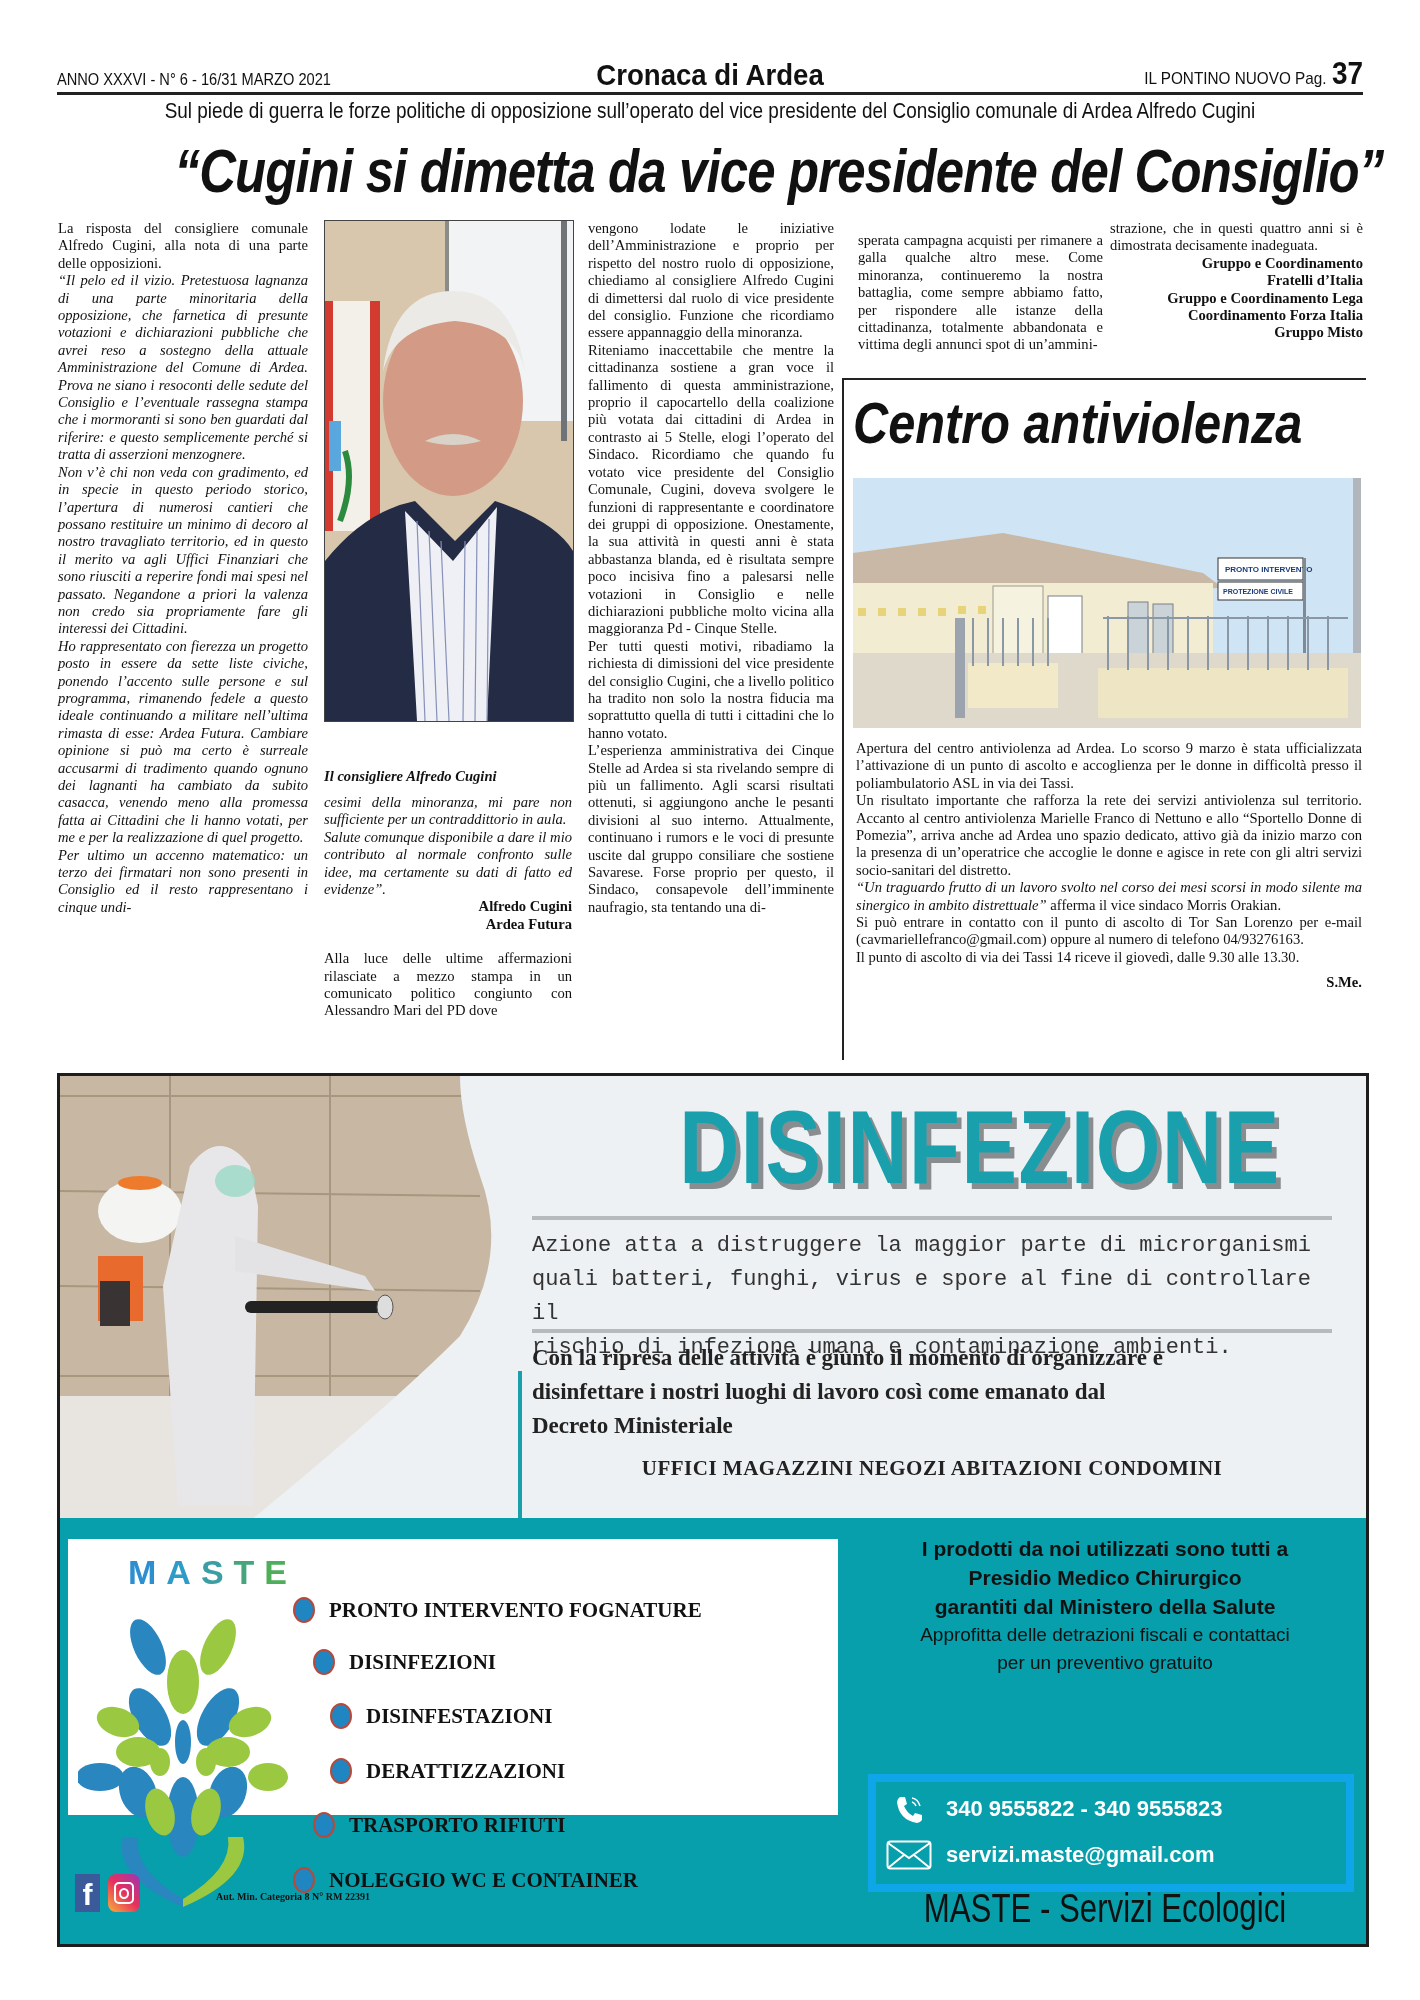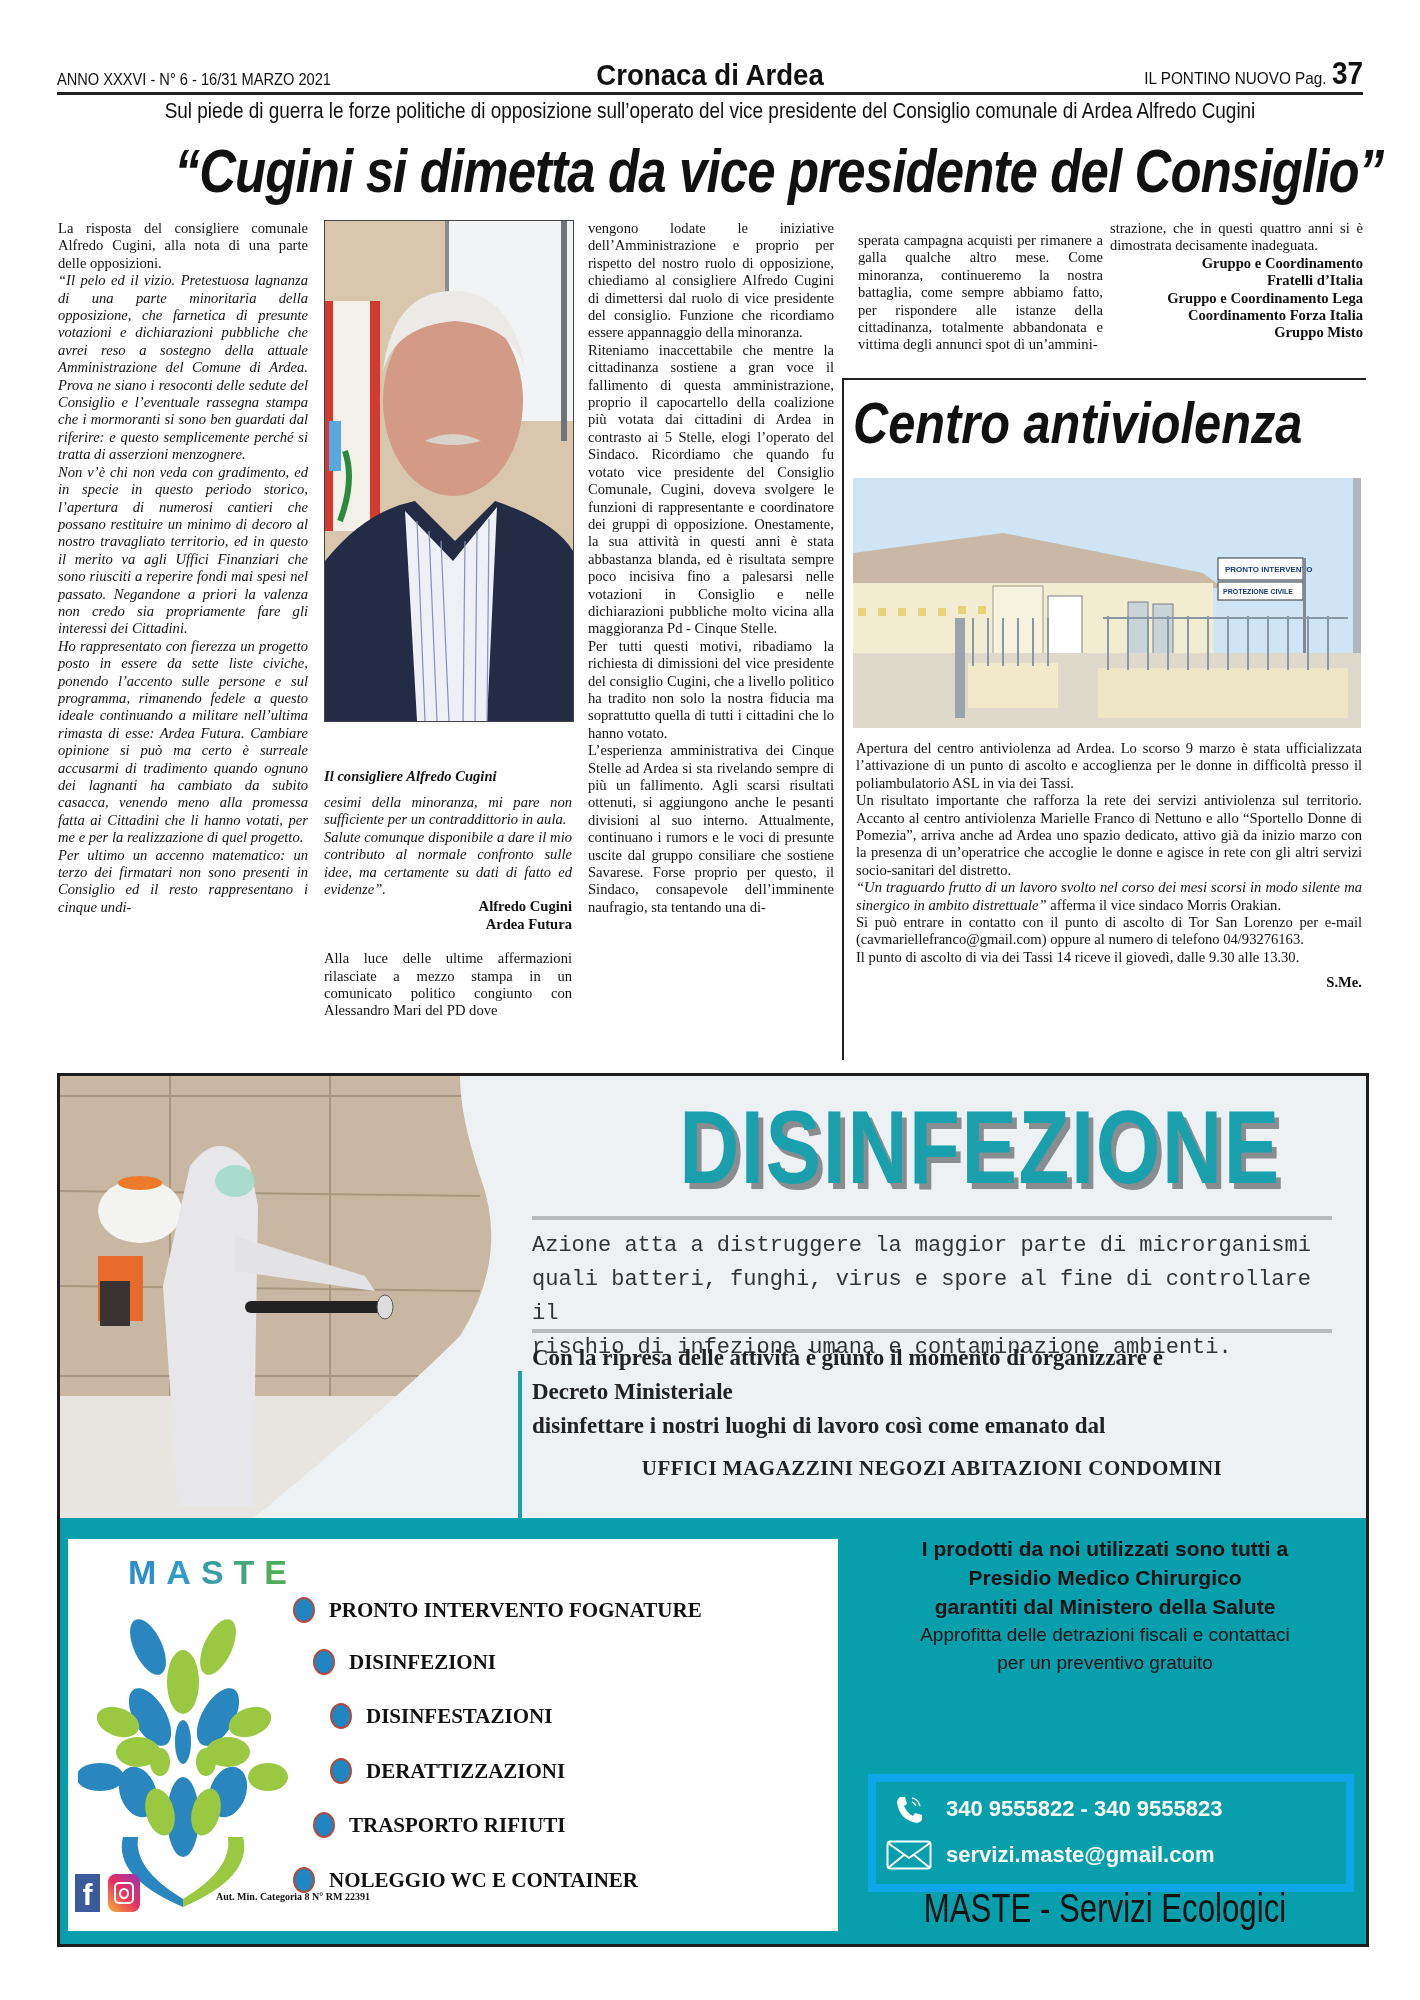--- a/index.html
+++ b/index.html
@@ -40,21 +40,21 @@
   
   #ad { left:57px; top:1073px; width:1306px; height:868px; border:3px solid #1d1d1d; background:#eef1f4; overflow:hidden; }
   #ad .photo { position:absolute; left:0; top:0; width:560px; height:445px; }
   #ad-title { position:absolute; left:530px; top:12px; width:780px; text-align:center; font-size:104px; font-weight:bold; color:#1aa0ad; letter-spacing:2px; text-shadow:6px 6px 0 #8a8d90; transform:scaleX(0.8); transform-origin:center top; white-space:nowrap; }
   .ad-rule { position:absolute; left:472px; width:800px; height:4px; background:#b7babd; }
   #ad-desc { position:absolute; left:472px; top:153px; width:800px; text-align:left; font-family:"Liberation Mono","DejaVu Sans Mono",monospace; font-size:22px; line-height:34px; color:#333; }
   #ad-body { position:absolute; left:472px; top:265px; width:800px; text-align:left; font-size:23px; font-weight:bold; line-height:34px; color:#222; }
   #ad-places { position:absolute; left:472px; top:380px; width:800px; text-align:center; font-size:21px; font-weight:bold; color:#222; letter-spacing:0.5px; }
 
   #ad-band { position:absolute; left:0; top:442px; width:1306px; height:426px; background:#079fab; }
-  #maste-panel { position:absolute; left:8px; top:463px; width:770px; height:392px; background:#fff; }
+  #maste-panel { position:absolute; left:8px; top:463px; width:770px; height:276px; background:#fff; }
   #maste-logo { position:absolute; left:60px; top:14px; font-size:34px; font-weight:bold; letter-spacing:10px; }
   #maste-logo span:nth-child(1){ color:#2d8fd0; }
   #maste-logo span:nth-child(2){ color:#2f9bc8; }
   #maste-logo span:nth-child(3){ color:#3a9ea4; }
   #maste-logo span:nth-child(4){ color:#46a57c; }
   #maste-logo span:nth-child(5){ color:#4fae5c; }
   #tree { position:absolute; left:10px; top:68px; width:210px; height:300px; }
   .svc { position:absolute; display:flex; align-items:center; font-size:21px; font-weight:bold; white-space:nowrap; color:#111; }
   .svc .dot { width:18px; height:22px; border-radius:50%; background:#1f86c2; border:2px solid #b8493a; margin-right:14px; }
   #aut { position:absolute; left:148px; top:352px; font-size:10px; font-weight:bold; }
@@ -237,22 +237,22 @@
   <div id="ad-title" class="sans">DISINFEZIONE</div>
   <div class="ad-rule" style="top:140px"></div>
   <div id="ad-desc">
     <div>Azione  atta a distruggere la maggior parte di microrganismi</div>
     <div>quali batteri, funghi, virus e spore al fine di controllare il</div>
     <div>rischio di infezione umana e contaminazione ambienti.</div>
   </div>
   <div class="ad-rule" style="top:253px"></div>
   <div id="ad-body" class="serif">
     <div>Con la ripresa delle attività è giunto il momento di organizzare e</div>
+    <div>disinfettare i nostri luoghi di lavoro così come emanato dal</div>
     <div>Decreto Ministeriale</div>
-    <div>disinfettare i nostri luoghi di lavoro così come emanato dal</div>
   </div>
   <div id="ad-places" class="serif">UFFICI MAGAZZINI NEGOZI ABITAZIONI CONDOMINI</div>
 
   <div id="ad-band"></div>
 
   <div id="maste-panel">
     <div id="maste-logo" class="sans">
       <span>M</span><span>A</span><span>S</span><span>T</span><span>E</span>
     </div>
     <svg id="tree" viewBox="0 0 210 300">

